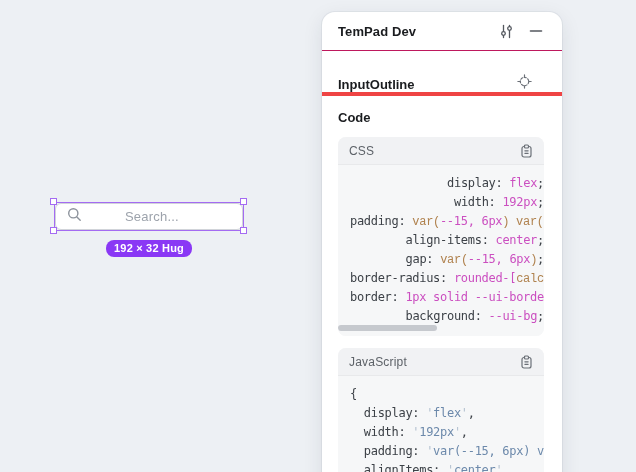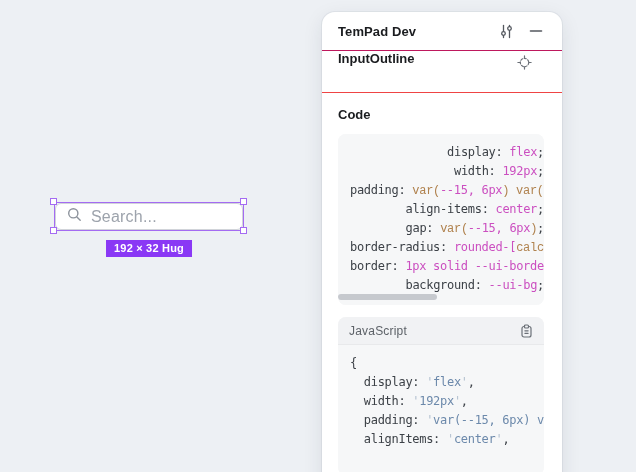--- a/index.html
+++ b/index.html
@@ -2,38 +2,38 @@
 <html style="--accent: #8A38F5; --code-pink: #CB4FC0; --code-orange: #B0824E; --code-blue: #6C89AB;"><head>
 <meta charset="utf-8">
 <style>
   html,body{margin:0;padding:0;}
   body{width:636px;height:472px;overflow:hidden;font-family:"Liberation Sans",sans-serif;}
   .stage{position:relative;width:636px;height:472px;background:#EDF0F4;overflow:hidden;}
 
   
   .search-input{position:absolute;left:55px;top:203px;width:188px;height:27px;background:#fff;
     border:1px solid #D1D4D9;border-radius:6px;display:flex;align-items:center;padding-left:11px;gap:9px;box-sizing:border-box;}
-  .search-placeholder{font-size:16px;color:#9DA3AC;letter-spacing:.2px;}
+  .search-placeholder{font-size:13px;color:#9DA3AC;letter-spacing:.2px;margin-left:34px;}
   .sel-outline{position:absolute;left:54px;top:202px;width:190px;height:29px;
     border:1.5px solid #A46BF2;box-sizing:border-box;pointer-events:none;}
   .handle{position:absolute;width:7px;height:7px;background:#fff;border:1.5px solid #A46BF2;box-sizing:border-box;}
   .h-tl{left:50px;top:198px;} .h-tr{left:240px;top:198px;}
   .h-bl{left:50px;top:227px;} .h-br{left:240px;top:227px;}
   .size-badge{position:absolute;left:149px;top:240px;transform:translateX(-50%);
     background:var(--accent,#8A38F5);color:#fff;font-size:11px;font-weight:700;
-    padding:2px 8px 3px;border-radius:0;white-space:nowrap;letter-spacing:.2px;}
+    padding:2px 8px 3px;border-radius:8px;white-space:nowrap;letter-spacing:.2px;}
 
   
   .panel{position:absolute;left:322px;top:12px;width:240px;height:640px;background:#fff;
     border-radius:13px;box-shadow:0 0 0 1px rgba(20,30,50,.05),0 6px 20px rgba(25,35,55,.10);box-sizing:border-box;}
   .p-head{display:flex;align-items:center;height:38px;padding:0 15px 0 16px;border-bottom:1px solid #be185d;}
   .p-title{flex:1;font-size:13px;font-weight:700;color:#1A1C1F;letter-spacing:.1px;}
   .icon-btn{display:flex;align-items:center;justify-content:center;width:22px;height:22px;color:#54585F;cursor:pointer;}
   .p-head .icon-btn + .icon-btn{margin-left:8px;}
-  .p-row2{display:flex;align-items:flex-start;height:41px;padding:0 27px 0 16px;border-bottom:1px solid #ef4444;}
+  .p-row2{display:flex;align-items:flex-end;height:41px;padding:0 27px 0 16px;border-bottom:4px solid #ef4444;}
   .node-name{flex:1;font-size:13px;font-weight:700;color:#1A1C1F;}
   .p-body{padding:14px 18px 16px 16px;}
   .section-label{font-size:13px;font-weight:700;color:#1A1C1F;margin-bottom:12px;}
 
   .card{border-radius:8px;overflow:hidden;background:#F6F7F8;}
   .card + .card{margin-top:12px;}
   .card-head{height:28px;background:#F1F2F4;display:flex;align-items:center;padding:0 11px;
     border-bottom:1px solid #E8E9EB;box-sizing:border-box;}
   .card-title{flex:1;font-size:12px;color:#5D6268;letter-spacing:.2px;}
   .copy-btn{display:flex;align-items:center;color:#6B7077;cursor:pointer;}
@@ -100,20 +100,31 @@
           <line x1="0.9" y1="7.5" x2="3.1" y2="7.5"></line>
           <line x1="11.9" y1="7.5" x2="14.1" y2="7.5"></line>
         </svg>
       </span>
     </div>
 
     <div class="p-body">
       <div class="section-label">Code</div>
 
       <div class="card">
+        <div class="card-head">
+          <span class="card-title">CSS</span>
+          <span class="copy-btn">
+            <svg width="13" height="14" viewBox="0 0 13 14" fill="none" stroke="currentColor" stroke-width="1.2" stroke-linecap="round">
+              <rect x="2" y="2.5" width="9" height="10.5" rx="2"></rect>
+              <rect x="4.5" y="1" width="4" height="3" rx="1" fill="#F1F2F4"></rect>
+              <line x1="4.9" y1="6.8" x2="8.1" y2="6.8"></line>
+              <line x1="4.9" y1="9.3" x2="8.1" y2="9.3"></line>
+            </svg>
+          </span>
+        </div>
         <div class="card-code code-css"><div class="cl"><span class="tk-n">display: </span><span class="tk-v">flex</span><span class="tk-n">;</span></div><div class="cl"><span class="tk-n">width: </span><span class="tk-v">192px</span><span class="tk-n">;</span></div><div class="cl"><span class="tk-n">padding: </span><span class="tk-f">var(</span><span class="tk-v">--15, 6px</span><span class="tk-f">)</span><span class="tk-n"> </span><span class="tk-f">var(</span><span class="tk-v">--</span></div><div class="cl"><span class="tk-n">align-items: </span><span class="tk-v">center</span><span class="tk-n">;</span></div><div class="cl"><span class="tk-n">gap: </span><span class="tk-f">var(</span><span class="tk-v">--15, 6px</span><span class="tk-f">)</span><span class="tk-n">;</span></div><div class="cl"><span class="tk-n">border-radius: </span><span class="tk-v">rounded-[</span><span class="tk-f">calc(</span></div><div class="cl"><span class="tk-n">border: </span><span class="tk-v">1px solid --ui-border-</span></div><div class="cl"><span class="tk-n">background: </span><span class="tk-v">--ui-bg</span><span class="tk-n">;</span></div></div>
         <div style="position:relative;height:0;">
           <div class="hscrollbar" style="bottom:5px;"></div>
         </div>
       </div>
 
       <div class="card">
         <div class="card-head">
           <span class="card-title">JavaScript</span>
           <span class="copy-btn">

